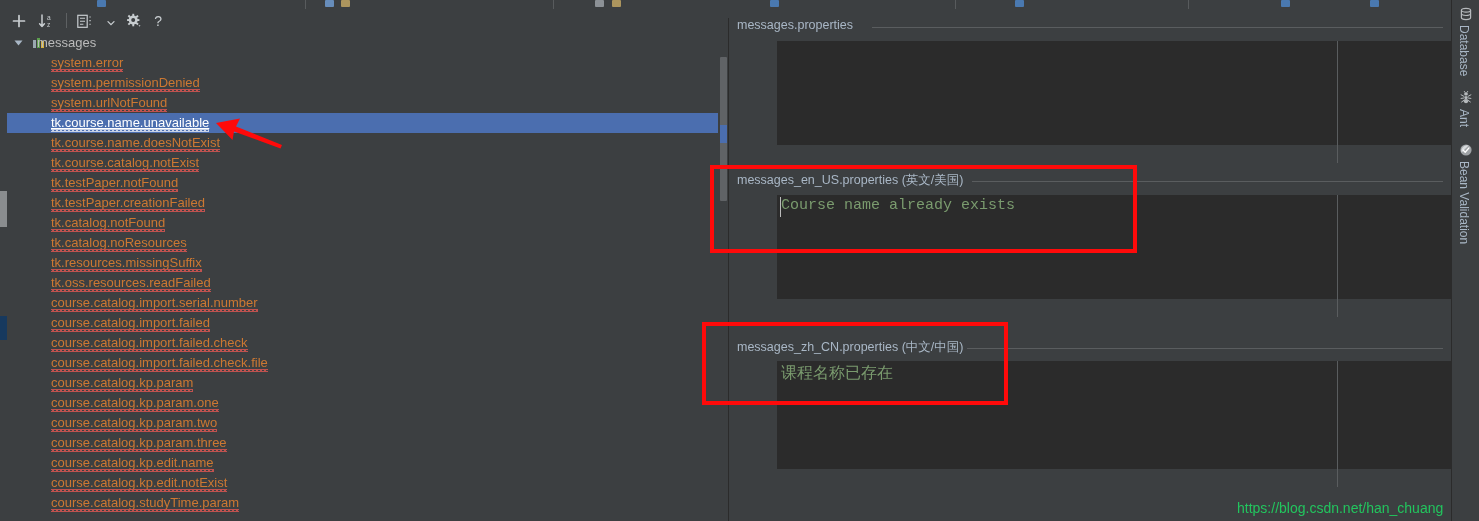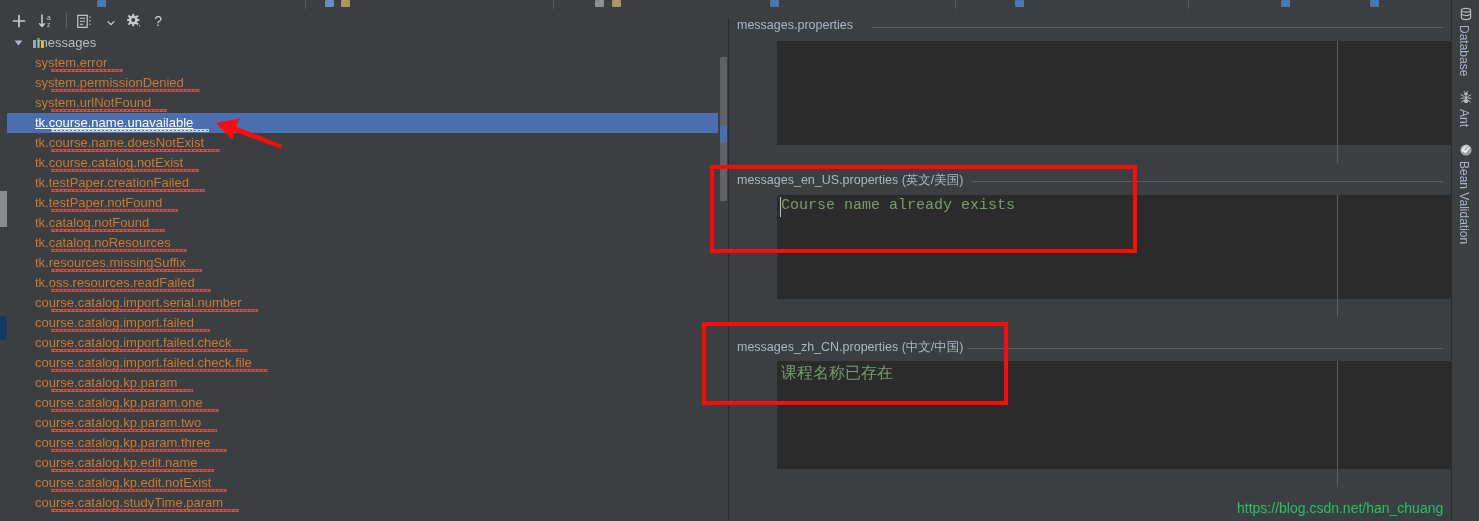--- a/index.html
+++ b/index.html
@@ -21,21 +21,21 @@
   .toolbar{position:absolute;left:0;top:0;width:735px;height:24px;background:#3c3f41;
            border-bottom:1px solid #2b2b2b;}
   .tb-btn{position:absolute;top:2px;height:20px;display:flex;align-items:center;justify-content:center;}
   .tb-sep{position:absolute;top:4px;width:1px;height:15px;background:#5e6163;}
 
   .tree-wrap{position:absolute;left:0;top:24px;width:735px;height:488px;background:#3c3f41;overflow:hidden;}
   .gutter{position:absolute;left:0;top:0;width:7px;height:488px;background:#3c3f41;}
   .gutter-mark{position:absolute;left:0;width:7px;}
   .tree{position:absolute;left:7px;top:0;width:713px;height:488px;}
   .row{position:relative;height:20px;line-height:20px;white-space:nowrap;font-size:13px;}
-  .row .txt{position:absolute;left:28px;top:0;color:#cc7832;}
+  .row .txt{position:absolute;left:44px;top:0;color:#cc7832;}
   .row.root .txt{left:30px;color:#bbbbbb;}
   .row.sel{background:#4b6eaf;}
   .row.sel .txt{color:#ffffff;text-decoration:underline;}
   .squiggle{position:absolute;left:44px;bottom:1px;height:3px;
             background-image:repeating-linear-gradient(135deg,#c75450 0 1px,transparent 1px 2px),
                              repeating-linear-gradient(45deg,#c75450 0 1px,transparent 1px 2px);
             background-size:4px 3px;opacity:.95;}
   .row.sel .squiggle{background-image:repeating-linear-gradient(135deg,#cfd8ea 0 1px,transparent 1px 2px),
                              repeating-linear-gradient(45deg,#cfd8ea 0 1px,transparent 1px 2px);}
   .tri{position:absolute;left:9px;top:6px;width:0;height:0;
@@ -195,26 +195,26 @@
           </div>
           <div class="row">
             <span class="txt">tk.course.name.doesNotExist</span>
             <span class="squiggle" style="width: 169px;"></span>
           </div>
           <div class="row">
             <span class="txt">tk.course.catalog.notExist</span>
             <span class="squiggle" style="width: 148px;"></span>
           </div>
           <div class="row">
+            <span class="txt">tk.testPaper.notFound</span>
+            <span class="squiggle" style="width: 127px;"></span>
+          </div>
+          <div class="row">
             <span class="txt">tk.testPaper.creationFailed</span>
             <span class="squiggle" style="width: 154px;"></span>
-          </div>
-          <div class="row">
-            <span class="txt">tk.testPaper.notFound</span>
-            <span class="squiggle" style="width: 127px;"></span>
           </div>
           <div class="row">
             <span class="txt">tk.catalog.notFound</span>
             <span class="squiggle" style="width: 114px;"></span>
           </div>
           <div class="row">
             <span class="txt">tk.catalog.noResources</span>
             <span class="squiggle" style="width: 136px;"></span>
           </div>
           <div class="row">

